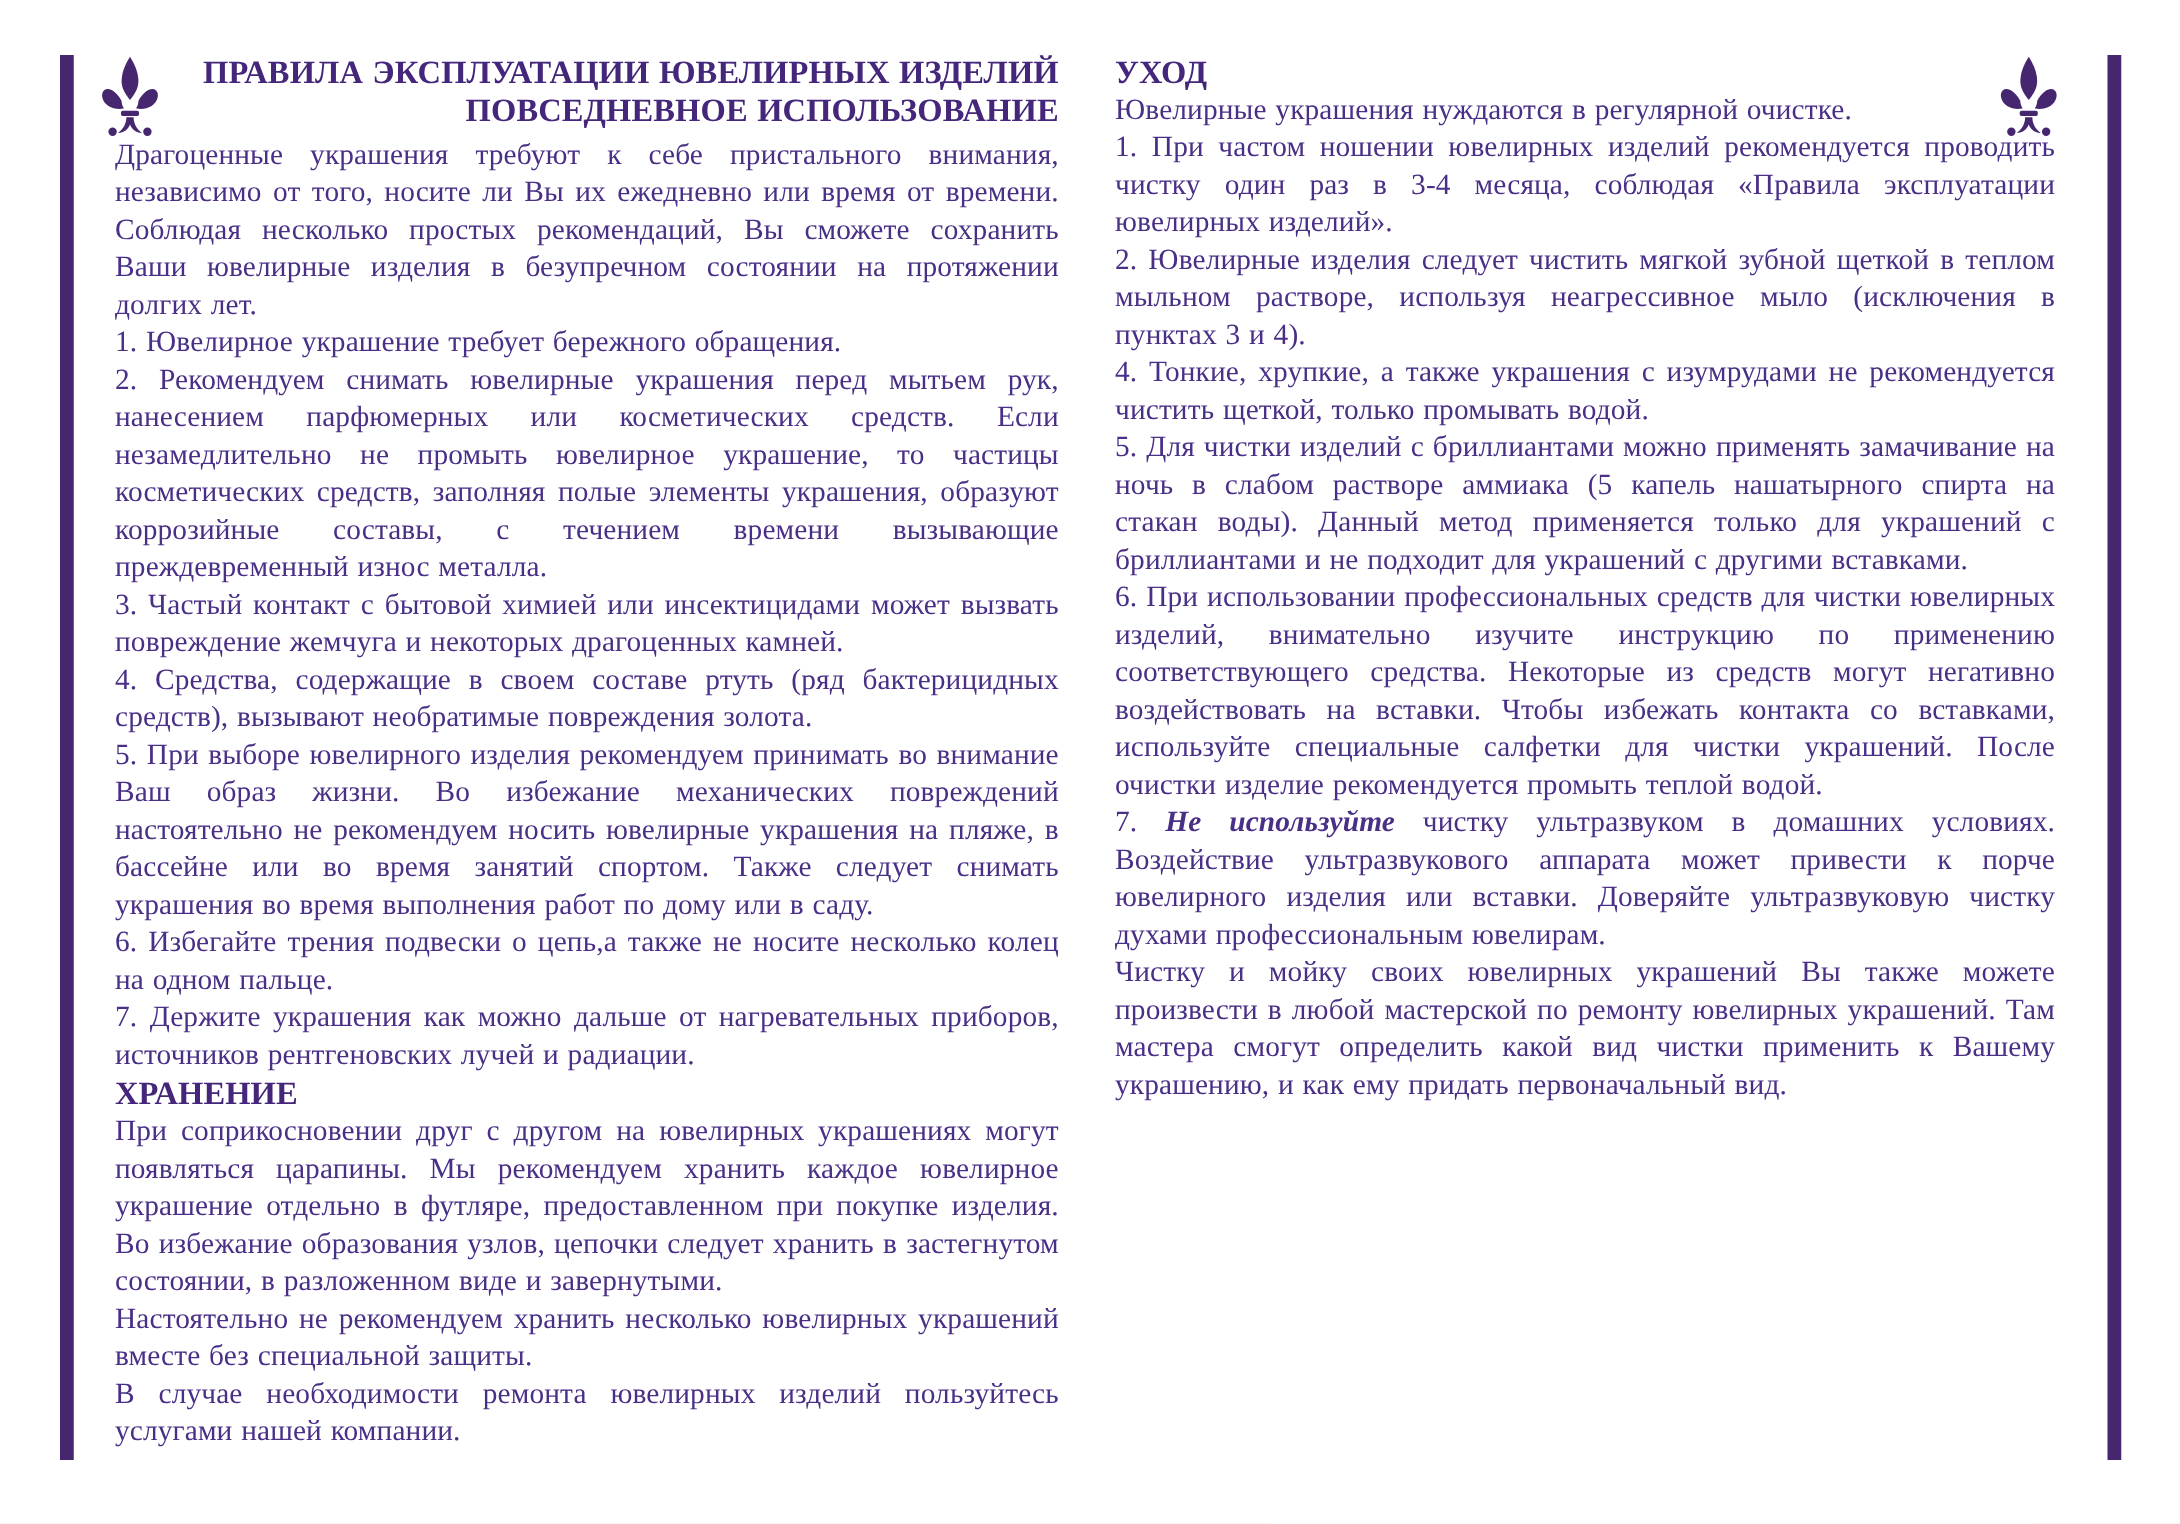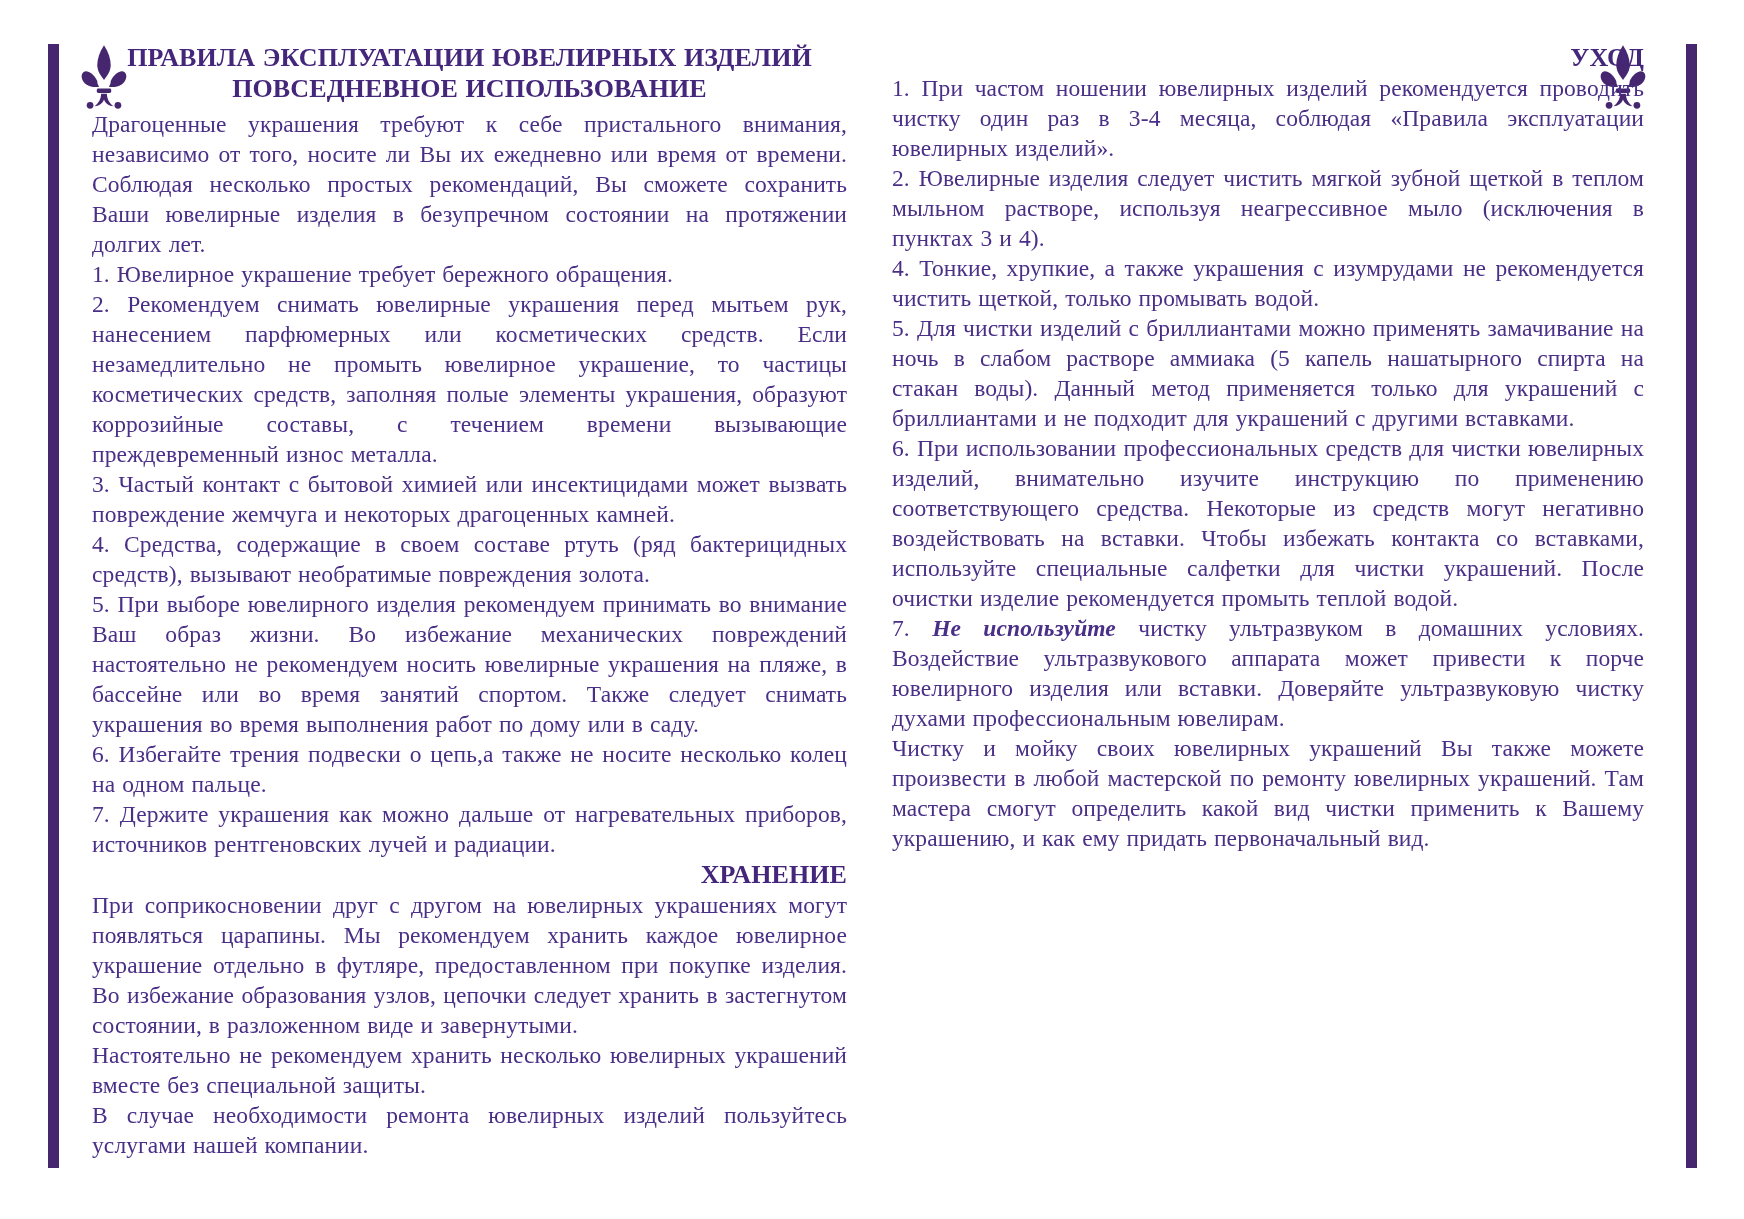--- a/index.html
+++ b/index.html
@@ -40,25 +40,25 @@
   .col-right { left:892px; width:752px; }
 
   .doc-title {
     margin:0 0 5px 0;
     text-align:center;
     font-weight:bold;
     font-size:26px;
     line-height:31px;
     color:#44267a;
   }
-  .doc-title .tline { display:block; }
+  .doc-title .tline { display:block;text-align:right; }
 
   .section-heading {
     margin:0;
-    text-align:right;
+    text-align:left;
     font-weight:bold;
     font-size:26px;
     line-height:31px;
     color:#44267a;
   }
 
   .col p { margin:0; text-align:justify; }
 
   .emph-bi { font-weight:bold; font-style:italic;font-family:Liberation Serif, serif; }
 
@@ -115,20 +115,21 @@
     <p>6. Избегайте трения подвески о цепь,а также не носите несколько колец на одном пальце.</p>
     <p>7. Держите украшения как можно дальше от нагревательных приборов, источников рентгеновских лучей и радиации.</p>
     <h2 class="section-heading">ХРАНЕНИЕ</h2>
     <p>При соприкосновении друг с другом на ювелирных украшениях могут появляться царапины. Мы рекомендуем хранить каждое ювелирное украшение отдельно в футляре, предоставленном при покупке изделия. Во избежание образования узлов, цепочки следует хранить в застегнутом состоянии, в разложенном виде и завернутыми.</p>
     <p>Настоятельно не рекомендуем хранить несколько ювелирных украшений вместе без специальной защиты.</p>
     <p>В случае необходимости ремонта ювелирных изделий пользуйтесь услугами нашей компании.</p>
   </div>
 
   <div class="col col-right">
     <h2 class="section-heading">УХОД</h2>
+    <p>Ювелирные украшения нуждаются в регулярной очистке.</p>
     <p>1. При частом ношении ювелирных изделий рекомендуется проводить чистку один раз в 3-4 месяца, соблюдая «Правила эксплуатации ювелирных изделий».</p>
     <p>2. Ювелирные изделия следует чистить мягкой зубной щеткой в теплом мыльном растворе, используя неагрессивное мыло (исключения в пунктах 3 и 4).</p>
     <p>4. Тонкие, хрупкие, а также украшения с изумрудами не рекомендуется чистить щеткой, только промывать водой.</p>
     <p>5. Для чистки изделий с бриллиантами можно применять замачивание на ночь в слабом растворе аммиака (5 капель нашатырного спирта на стакан воды). Данный метод применяется только для украшений с бриллиантами и не подходит для украшений с другими вставками.</p>
     <p>6. При использовании профессиональных средств для чистки ювелирных изделий, внимательно изучите инструкцию по применению соответствующего средства. Некоторые из средств могут негативно воздействовать на вставки. Чтобы избежать контакта со вставками, используйте специальные салфетки для чистки украшений. После очистки изделие рекомендуется промыть теплой водой.</p>
     <p><span>7. </span><span class="emph-bi">Не используйте</span><span> чистку ультразвуком в домашних условиях. Воздействие ультразвукового аппарата может привести к порче ювелирного изделия или вставки. Доверяйте ультразвуковую чистку духами профессиональным ювелирам.</span></p>
     <p>Чистку и мойку своих ювелирных украшений Вы также можете произвести в любой мастерской по ремонту ювелирных украшений. Там мастера смогут определить какой вид чистки применить к Вашему украшению, и как ему придать первоначальный вид.</p>
 
   </div>
 

